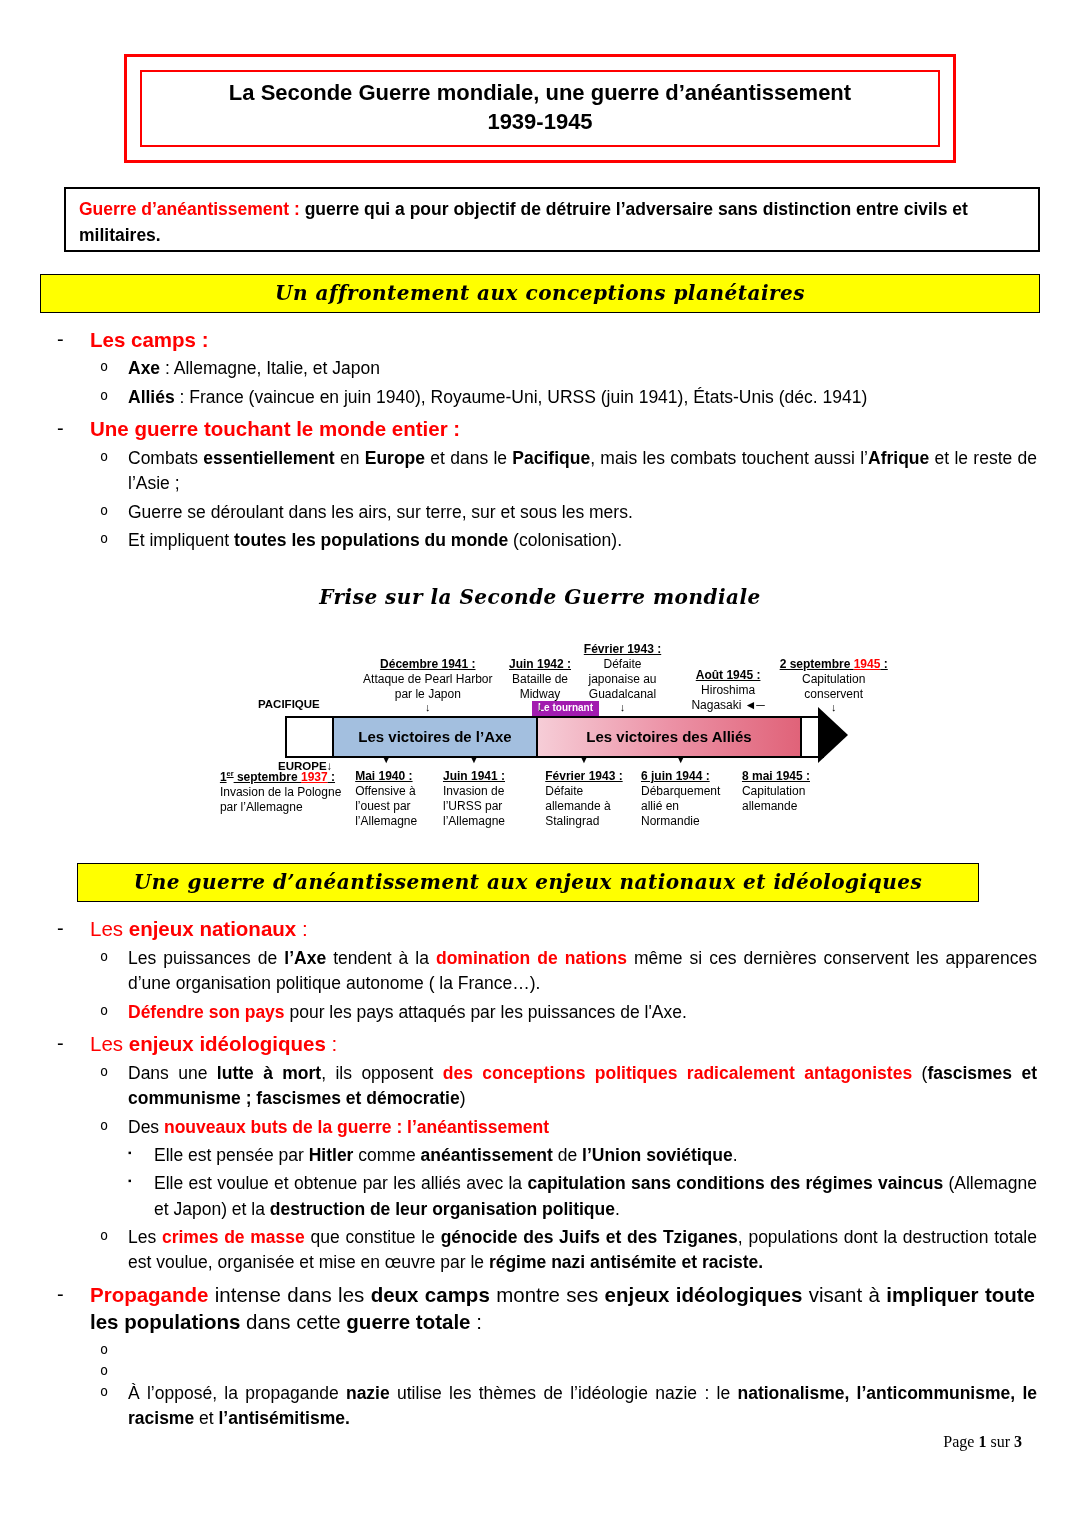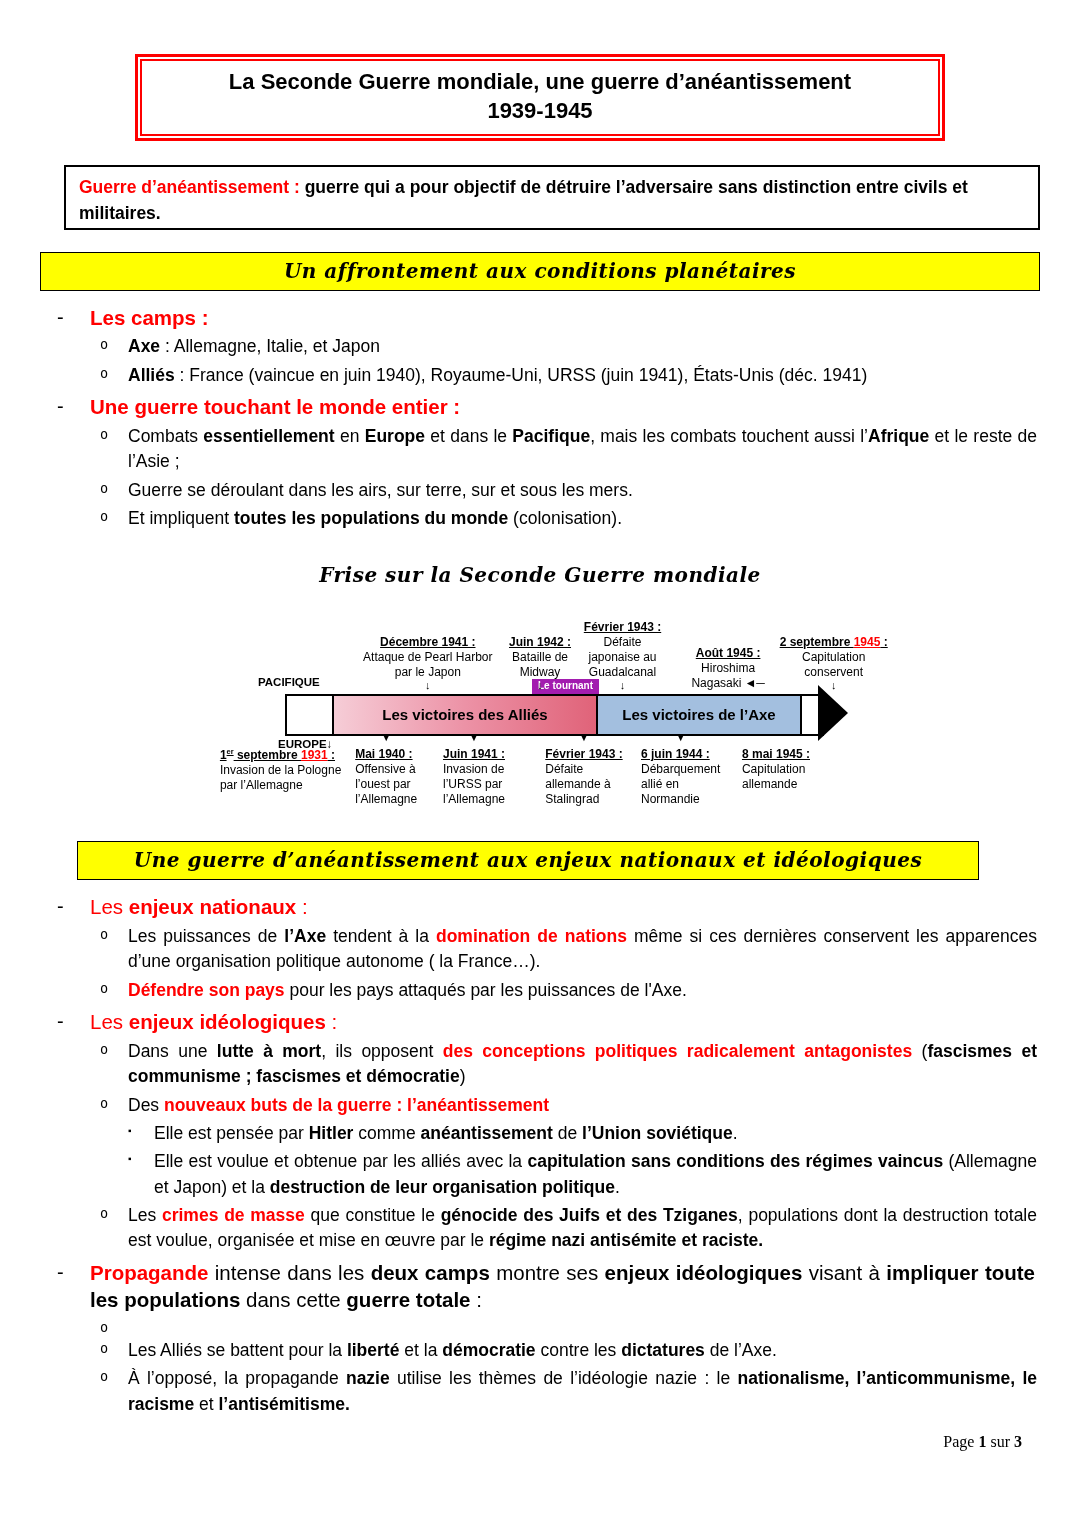--- a/index.html
+++ b/index.html
@@ -2,21 +2,21 @@
 <html><head>
 <meta charset="utf-8">
 <style>
   * { margin:0; padding:0; box-sizing:content-box; }
   body { background:#777; font-family:"Liberation Sans",sans-serif; }
   .page {
     width:1080px; height:1527px; margin:0 auto; background:#ffffff;
     position:relative; color:#000; overflow:hidden;
   }
   
-  .title-outer { width:800px; margin:54px auto 0; border:3px solid #ff0000; padding:2px; }
+  .title-outer { width:800px; margin:54px auto 0; border:3px solid #ff0000; padding:13px; }
   .title-inner { border:2px solid #ff0000; text-align:center; padding:7px 12px 9px; }
   .title-line { font-size:22px; font-weight:bold; line-height:1.3; }
   
   .def-box {
     margin:24px 40px 0 64px; border:2px solid #000; padding:7px 13px 1px;
     font-size:17.5px; line-height:1.5;
   }
   
   .banner {
     background:#ffff00; border:1px solid #000; text-align:center;
@@ -78,21 +78,21 @@
 
   <div class="title-outer">
     <div class="title-inner">
       <div class="title-line">La Seconde Guerre mondiale, une guerre d’anéantissement</div>
       <div class="title-line">1939-1945</div>
     </div>
   </div>
 
   <div class="def-box"><span class="b r">Guerre d’anéantissement :</span><span class="b"> guerre qui a pour objectif de détruire l’adversaire sans distinction entre civils et militaires.</span></div>
 
-  <div class="banner banner1">Un affrontement aux conditions planétaires</div>
+  <div class="banner banner1">Un affrontement aux conceptions planétaires</div>
 
   <div class="blocks">
       <div class="row dash">
         <span class="marker">-</span>
         <div class="text"><span class="b r">Les camps :</span></div>
       </div>
       <div class="row o">
         <span class="marker">o</span>
         <div class="text"><span class="b">Axe</span><span> : Allemagne, Italie, et Japon</span></div>
       </div>
@@ -119,22 +119,22 @@
     </div>
 
   <div class="tl-title">Frise sur la Seconde Guerre mondiale</div>
 
   <div class="timeline">
     <div class="tl-pacifique">PACIFIQUE</div>
     <div class="tl-europe"><span>EUROPE</span><span>↓</span></div>
 
     <div class="tl-bar">
       <div class="tl-seg tl-lead"></div>
+      <div class="tl-seg tl-axe">Les victoires de l’Axe</div>
       <div class="tl-seg tl-allies">Les victoires des Alliés</div>
-      <div class="tl-seg tl-axe">Les victoires de l’Axe</div>
       <div class="tl-seg tl-tail"></div>
     </div>
     <div class="tl-arrow"></div>
     <div class="tl-tournant">Le tournant</div>
 
     <div>
         <div class="tl-event tl-top" style="left: 33%;">
           <div class="tl-date"><span class="b u">Décembre 1941 :</span></div>
           <div>Attaque de Pearl Harbor</div>
           <div>par le Japon</div>
@@ -160,21 +160,21 @@
         </div>
         <div class="tl-event tl-top" style="left: 94.5%;">
           <div class="tl-date"><span class="b u">2 septembre </span><span class="b r u">1945</span><span class="b u"> :</span></div>
           <div>Capitulation</div>
           <div>conservent</div>
           <div class="tl-tick">↓</div>
         </div>
       </div>
     <div>
         <div class="tl-event tl-bottom" style="left: 1.5%;">
-          <div class="tl-date"><span class="b u">1</span><span class="b u sp">er</span><span class="b u"> septembre </span><span class="b r u">1931</span><span class="b u"> :</span></div>
+          <div class="tl-date"><span class="b u">1</span><span class="b u sp">er</span><span class="b u"> septembre </span><span class="b r u">1937</span><span class="b u"> :</span></div>
           <div>Invasion de la Pologne</div>
           <div>par l’Allemagne</div>
         </div>
         <div class="tl-event tl-bottom" style="left: 22%;">
           <div class="tl-tick">▼</div>
           <div class="tl-date"><span class="b u">Mai 1940 :</span></div>
           <div>Offensive à</div>
           <div>l’ouest par</div>
           <div>l’Allemagne</div>
         </div>
@@ -248,21 +248,20 @@
       </div>
       <div class="row dash">
         <span class="marker">-</span>
         <div class="text"><span class="b r">Propagande</span><span> intense dans les </span><span class="b">deux camps</span><span> montre ses </span><span class="b">enjeux idéologiques</span><span> visant à </span><span class="b">impliquer toute les populations</span><span> dans cette </span><span class="b">guerre totale</span><span> :</span></div>
       </div>
       <div class="row o">
         <span class="marker">o</span>
       </div>
       <div class="row o">
         <span class="marker">o</span>
-        <div class="text"><span>Les Alliés se battent pour la </span><span class="b">liberté</span><span> et la </span><span class="b">démocratie</span><span> contre les </span><span class="b">dictatures</span><span> de l’Axe.</span></div>
       </div>
       <div class="row o">
         <span class="marker">o</span>
         <div class="text"><span>À l’opposé, la propagande </span><span class="b">nazie</span><span> utilise les thèmes de l’idéologie nazie : le </span><span class="b">nationalisme, l’anticommunisme, le racisme</span><span> et </span><span class="b">l’antisémitisme.</span></div>
       </div>
     </div>
 
   <div class="footer"><span>Page </span><span class="b">1</span><span> sur </span><span class="b">3</span></div>
 
 </div>

